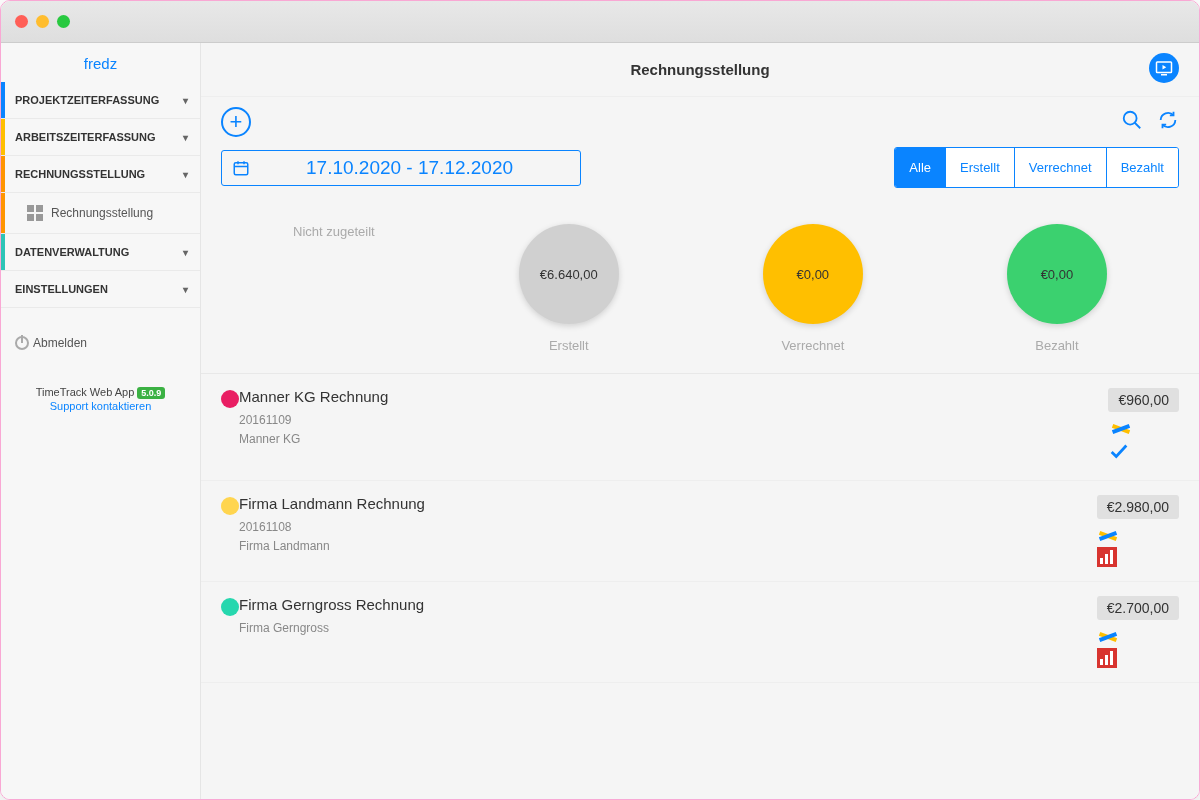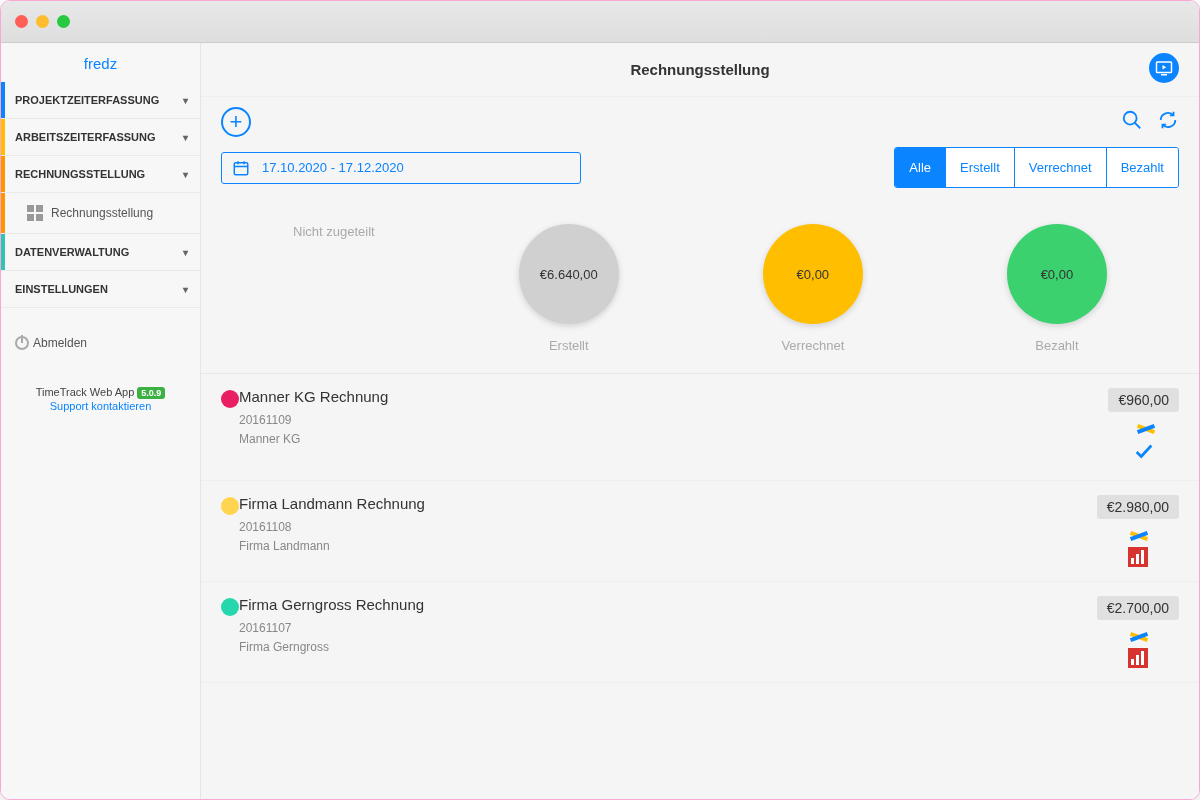--- a/index.html
+++ b/index.html
@@ -35,40 +35,40 @@
 .header-icon { position:absolute; right:20px; top:10px; width:30px; height:30px; background:#0a84ff; border-radius:50%; display:flex; align-items:center; justify-content:center; }
 .header-icon svg { width:18px; height:18px; }
 .toolbar { padding: 10px 20px 6px; display:flex; flex-direction:column; gap:10px; }
 .toolbar-row1 { display:flex; align-items:center; justify-content:space-between; }
 .add-btn { width:30px; height:30px; border:2px solid #0a84ff; border-radius:50%; display:flex; align-items:center; justify-content:center; color:#0a84ff; font-size:22px; font-weight:300; cursor:pointer; }
 .toolbar-icons { display:flex; gap:14px; align-items:center; }
 .toolbar-icons svg { width:22px; height:22px; stroke:#0a84ff; fill:none; stroke-width:2; }
 .toolbar-row2 { display:flex; align-items:center; justify-content:space-between; }
 .date-picker { display:flex; align-items:center; gap:12px; border:1px solid #0a84ff; border-radius:3px; padding:6px 10px; width:360px; cursor:pointer; }
 .cal-icon { width:18px; height:18px; }
-.date-text { color:#0a84ff; font-size:13px; }
+.date-text { color:#0a84ff; font-size:19px;margin-left:44px; }
 .filter-tabs { display:flex; border:1px solid #0a84ff; border-radius:3px; overflow:hidden; }
 .filter-tab { padding:12px 14px; font-size:13px; color:#0a84ff; background:#fff; cursor:pointer; border-right:1px solid #0a84ff; }
 .filter-tab:last-child { border-right:none; }
 .filter-tab.active { background:#0a84ff; color:#fff; }
 .stats { display:flex; justify-content:space-around; padding: 30px 20px 20px; border-bottom:1px solid #e8e8e8; }
 .stat { display:flex; flex-direction:column; align-items:center; gap:14px; }
 .circle { width:100px; height:100px; border-radius:50%; display:flex; flex-direction:column; align-items:center; justify-content:center; font-size:13px; color:#333; }
 .circle.outline { border:2px solid #eee; background:#fff; font-size:11px; color:#555; text-align:center; line-height:1.4; }
 .circle.grey { background:#d0d0d0; box-shadow:0 2px 6px rgba(0,0,0,0.15); }
 .circle.yellow { background:#ffbf00; box-shadow:0 2px 6px rgba(0,0,0,0.15); }
 .circle.green { background:#3bd16f; box-shadow:0 2px 6px rgba(0,0,0,0.15); }
 .stat-label { font-size:13px; color:#aaa; }
 .list { flex:1; overflow-y:auto; }
 .invoice { display:flex; align-items:flex-start; padding:14px 20px; border-bottom:1px solid #eee; }
 .dot { width:18px; height:18px; border-radius:50%; margin-top:2px; flex-shrink:0; }
 .inv-body { flex:1; }
 .inv-title { font-size:15px; color:#333; margin-bottom:6px; }
 .inv-sub { font-size:12px; color:#888; line-height:1.6; }
-.inv-right { display:flex; flex-direction:column; align-items:center; gap:6px; }
+.inv-right { display:flex; flex-direction:column; align-items:flex-start; gap:6px; }
 .amount { background:#e0e0e0; padding:4px 10px; border-radius:3px; font-size:14px; color:#333; }
 .action-icons { display:flex; flex-direction:column; gap:4px; align-items:flex-end; }
 .check-icon svg { width:22px; height:22px; stroke:#0a84ff; fill:none; stroke-width:3; }
 .chart-icon { width:20px; height:20px; background:#d8342f; display:flex; align-items:flex-end; justify-content:center; gap:2px; padding:3px; }
 .chart-icon span { width:3px; background:#fff; }
 .x-icon { width:18px; height:18px; position:relative; }
 .x-icon::before, .x-icon::after { content:""; position:absolute; top:50%; left:0; right:0; height:4px; }
 .x-icon::before { background:#ffbf00; transform:rotate(20deg); }
 .x-icon::after { background:#0a84ff; transform:rotate(-20deg); }
 </style>
@@ -228,21 +228,20 @@
                   <span style="height:70%"></span>
                   <span style="height:100%"></span>
                 </div>
               </div>
             </div>
           </div>
           <div class="invoice">
             <div class="dot" style="background: rgb(38, 215, 174);"></div>
             <div class="inv-body">
               <div class="inv-title">Firma Gerngross Rechnung</div>
-              <div class="inv-sub">20161107</div>
               <div class="inv-sub">Firma Gerngross</div>
             </div>
             <div class="inv-right">
               <div class="amount">€2.700,00</div>
               <div class="action-icons">
                 <div class="x-icon"></div>
                 <div class="chart-icon">
                   <span style="height:40%"></span>
                   <span style="height:70%"></span>
                   <span style="height:100%"></span>

